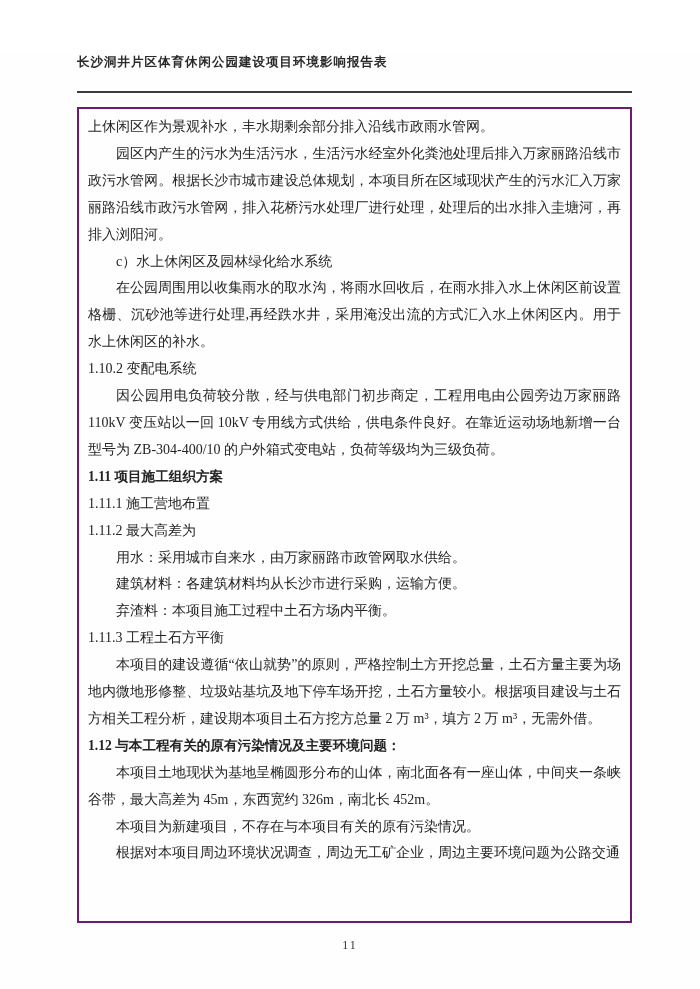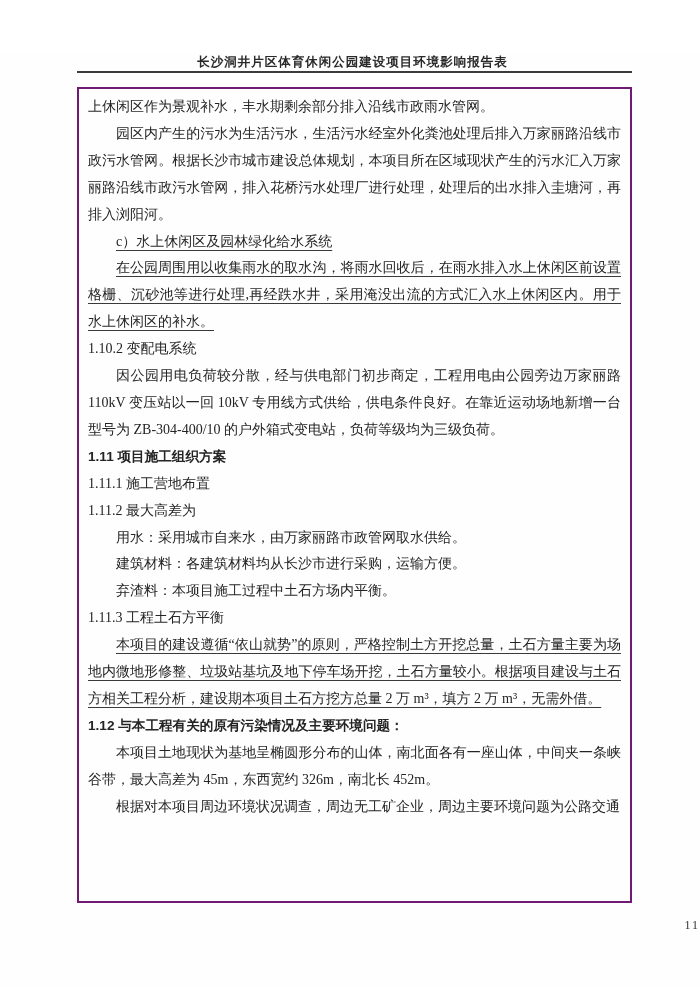--- a/index.html
+++ b/index.html
@@ -7,23 +7,23 @@
     width: 700px; height: 989px;
     background: #ffffff;
     font-family: "Liberation Serif", "DejaVu Serif", serif;
     color: #242424;
     overflow: hidden;
   }
   .page { position: relative; width: 700px; height: 989px; background: #fefefe; }
 
   .header {
     margin: 54px 68px 0 77px;
-    text-align: center;
+    text-align: left;
     border-bottom: 2px solid #3b3b3b;
-    padding: 0 4px 0 0;
+    padding: 0 4px 20px 0;
   }
   .header-title {
     font-size: 12.5px;
     letter-spacing: 1px;
     color: #2a2a2a;
     font-weight: 600;
   }
 
   .content-box {
     margin: 14px 68px 0 77px;
@@ -34,34 +34,33 @@
     overflow: hidden;
     font-size: 14px;
     line-height: 26.9px;
     text-align: justify;
     text-justify: inter-character;
   }
 
   .para { margin: 0; }
   .para.indent { text-indent: 2em; }
   .para.underline {
-    text-decoration: underline;
     text-decoration-thickness: 1px;
     text-underline-offset: 4px;
     text-decoration-color: #3a3a3a;
   }
   .para.bold {
     font-weight: 700;
-    font-family: Liberation Sans, sans-serif;
+    font-family: Liberation Serif, serif;
     font-size: 13.6px;
   }
 
   .footer {
     margin-top: 12px;
-    text-align: right;
+    text-align: center;
   }
   .page-number {
     font-size: 12px;
     color: #333333;
     letter-spacing: 2px;
   }
 </style>
 </head>
 <body>
 
@@ -81,20 +80,21 @@
       <p class="para heading bold">1.11 项目施工组织方案</p>
       <p class="para heading">1.11.1 施工营地布置</p>
       <p class="para heading">1.11.2 最大高差为</p>
       <p class="para indent">用水：采用城市自来水，由万家丽路市政管网取水供给。</p>
       <p class="para indent">建筑材料：各建筑材料均从长沙市进行采购，运输方便。</p>
       <p class="para indent">弃渣料：本项目施工过程中土石方场内平衡。</p>
       <p class="para heading">1.11.3 工程土石方平衡</p>
       <p class="para indent underline">本项目的建设遵循“依山就势”的原则，严格控制土方开挖总量，土石方量主要为场地内微地形修整、垃圾站基坑及地下停车场开挖，土石方量较小。根据项目建设与土石方相关工程分析，建设期本项目土石方挖方总量 2 万 m³，填方 2 万 m³，无需外借。</p>
       <p class="para heading bold">1.12 与本工程有关的原有污染情况及主要环境问题：</p>
       <p class="para indent">本项目土地现状为基地呈椭圆形分布的山体，南北面各有一座山体，中间夹一条峡谷带，最大高差为 45m，东西宽约 326m，南北长 452m。</p>
+      <p class="para indent">本项目为新建项目，不存在与本项目有关的原有污染情况。</p>
       <p class="para indent">根据对本项目周边环境状况调查，周边无工矿企业，周边主要环境问题为公路交通</p>
     </div>
 
   <div class="footer">
     <span class="page-number">11</span>
   </div>
 
 </div>
 
 </body></html>

